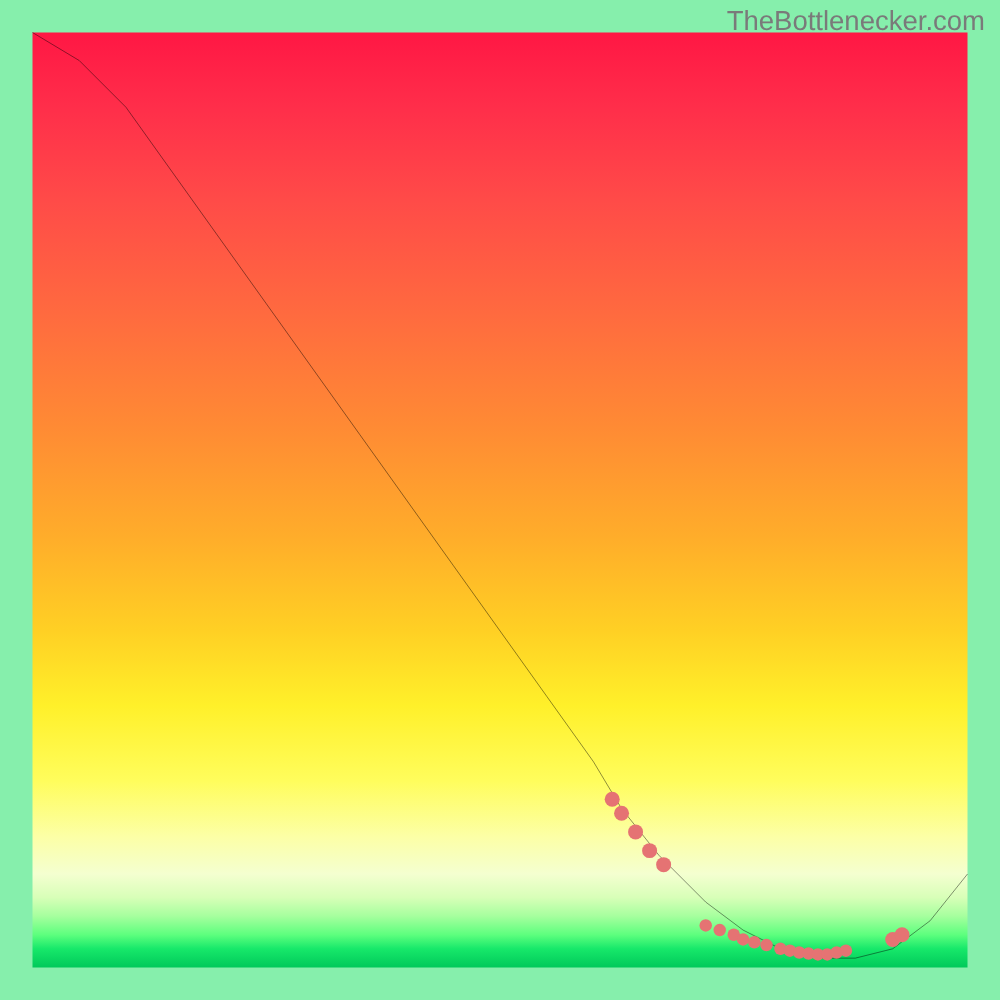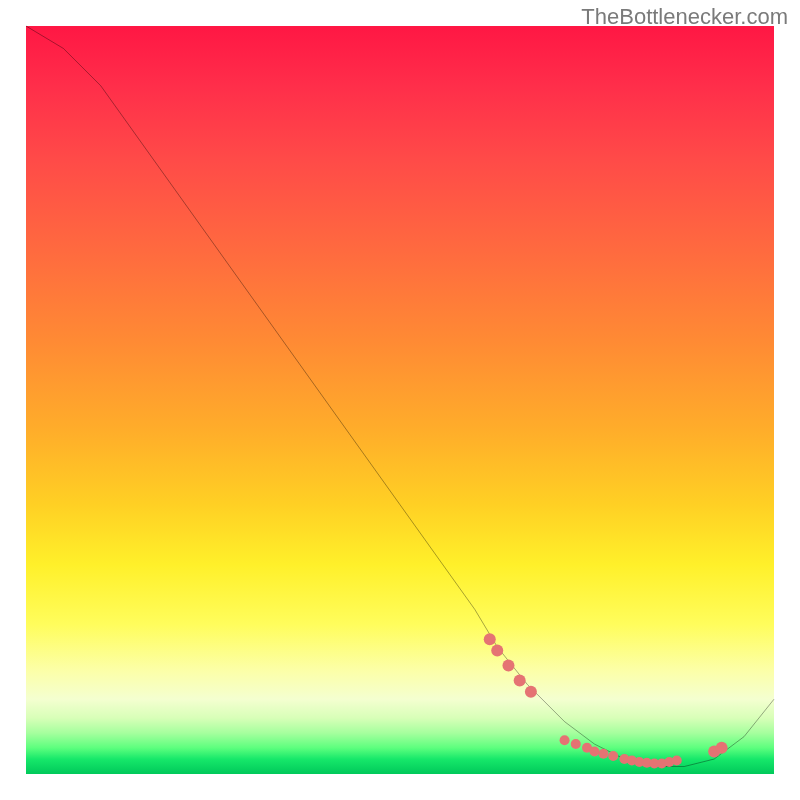--- a/index.html
+++ b/index.html
@@ -8,21 +8,21 @@
     width: 800px;
     height: 800px;
     background: #000;
     overflow: hidden;
     font-family: Arial, Helvetica, sans-serif;
   }
   .frame {
     position: relative;
     width: 800px;
     height: 800px;
-    background: #ffffff;
+    background: #86efac;
   }
   .watermark {
     position: absolute;
     top: 4px;
     right: 12px;
     color: #7a7a7a;
     font-size: 22px;
     z-index: 10;
     user-select: none;
   }

